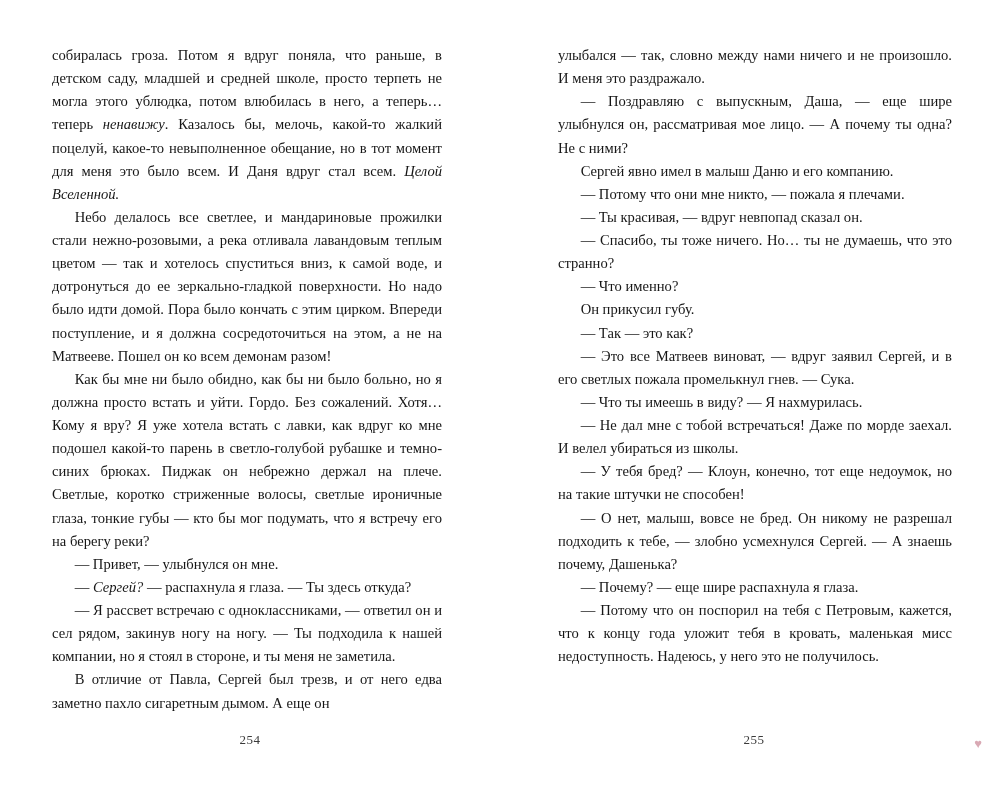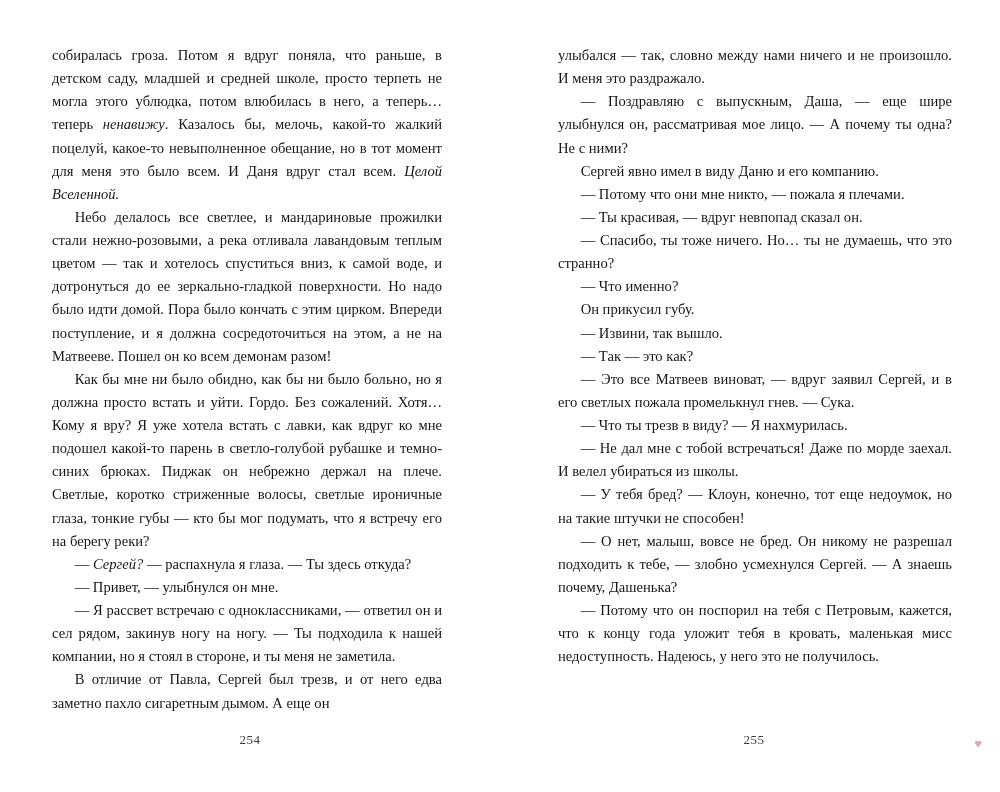--- a/index.html
+++ b/index.html
@@ -90,46 +90,46 @@
 </head>
 <body>
 
 <div class="spread">
 
   <div class="page page-left">
     <div class="textblock">
         <p class="noindent">собиралась гроза. Потом я вдруг поняла, что раньше, в детском саду, младшей и средней школе, просто терпеть не могла этого ублюдка, потом влюбилась в него, а теперь… теперь <em>ненавижу</em>. Казалось бы, мелочь, какой-то жалкий поцелуй, какое-то невыполненное обещание, но в тот момент для меня это было всем. И Даня вдруг стал всем. <em>Целой Вселенной.</em></p>
         <p>Небо делалось все светлее, и мандариновые прожилки стали нежно-розовыми, а река отливала лавандовым теплым цветом — так и хотелось спуститься вниз, к самой воде, и дотронуться до ее зеркально-гладкой поверхности. Но надо было идти домой. Пора было кончать с этим цирком. Впереди поступление, и я должна сосредоточиться на этом, а не на Матвееве. Пошел он ко всем демонам разом!</p>
         <p>Как бы мне ни было обидно, как бы ни было больно, но я должна просто встать и уйти. Гордо. Без сожалений. Хотя… Кому я вру? Я уже хотела встать с лавки, как вдруг ко мне подошел какой-то парень в светло-голубой рубашке и темно-синих брюках. Пиджак он небрежно держал на плече. Светлые, коротко стриженные волосы, светлые ироничные глаза, тонкие губы — кто бы мог подумать, что я встречу его на берегу реки?</p>
+        <p class="dialogue">— Привет, — улыбнулся он мне.</p>
         <p class="dialogue">— <em>Сергей?</em> — распахнула я глаза. — Ты здесь откуда?</p>
-        <p class="dialogue">— Привет, — улыбнулся он мне.</p>
         <p class="dialogue">— Я рассвет встречаю с одноклассниками, — ответил он и сел рядом, закинув ногу на ногу. — Ты подходила к нашей компании, но я стоял в стороне, и ты меня не заметила.</p>
         <p>В отличие от Павла, Сергей был трезв, и от него едва заметно пахло сигаретным дымом. А еще он</p>
       </div>
     <div class="folio">254</div>
   </div>
 
   <div class="gutter-shade"></div>
 
   <div class="page page-right">
     <div class="textblock">
         <p class="noindent">улыбался — так, словно между нами ничего и не произошло. И меня это раздражало.</p>
         <p class="dialogue">— Поздравляю с выпускным, Даша, — еще шире улыбнулся он, рассматривая мое лицо. — А почему ты одна? Не с ними?</p>
-        <p>Сергей явно имел в виду Даню и его компанию.</p>
+        <p>Сергей явно имел в малыш Даню и его компанию.</p>
         <p class="dialogue">— Потому что они мне никто, — пожала я плечами.</p>
         <p class="dialogue">— Ты красивая, — вдруг невпопад сказал он.</p>
         <p class="dialogue">— Спасибо, ты тоже ничего. Но… ты не думаешь, что это странно?</p>
         <p class="dialogue">— Что именно?</p>
         <p>Он прикусил губу.</p>
-        <p class="dialogue">— Извини, так вышло.</p>
         <p class="dialogue">— Так — это как?</p>
         <p class="dialogue">— Это все Матвеев виноват, — вдруг заявил Сергей, и в его светлых пожала промелькнул гнев. — Сука.</p>
-        <p class="dialogue">— Что ты трезв в виду? — Я нахмурилась.</p>
+        <p class="dialogue">— Что ты имеешь в виду? — Я нахмурилась.</p>
         <p class="dialogue">— Не дал мне с тобой встречаться! Даже по морде заехал. И велел убираться из школы.</p>
         <p class="dialogue">— У тебя бред? — Клоун, конечно, тот еще недоумок, но на такие штучки не способен!</p>
         <p class="dialogue">— О нет, малыш, вовсе не бред. Он никому не разрешал подходить к тебе, — злобно усмехнулся Сергей. — А знаешь почему, Дашенька?</p>
+        <p class="dialogue">— Почему? — еще шире распахнула я глаза.</p>
         <p class="dialogue">— Потому что он поспорил на тебя с Петровым, кажется, что к концу года уложит тебя в кровать, маленькая мисс недоступность. Надеюсь, у него это не получилось.</p>
       </div>
     <div class="folio">255</div>
     <div class="corner-mark">♥</div>
   </div>
 
 </div>
 
 </body></html>

